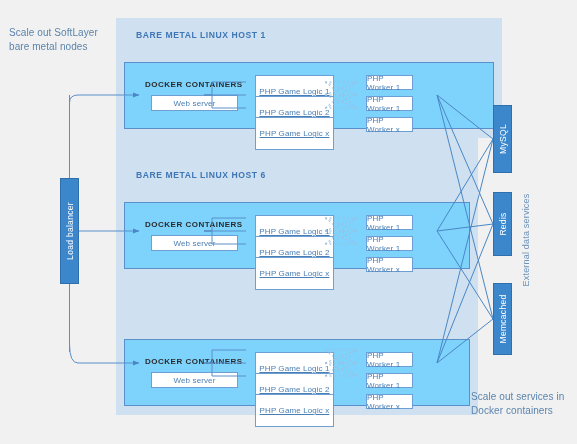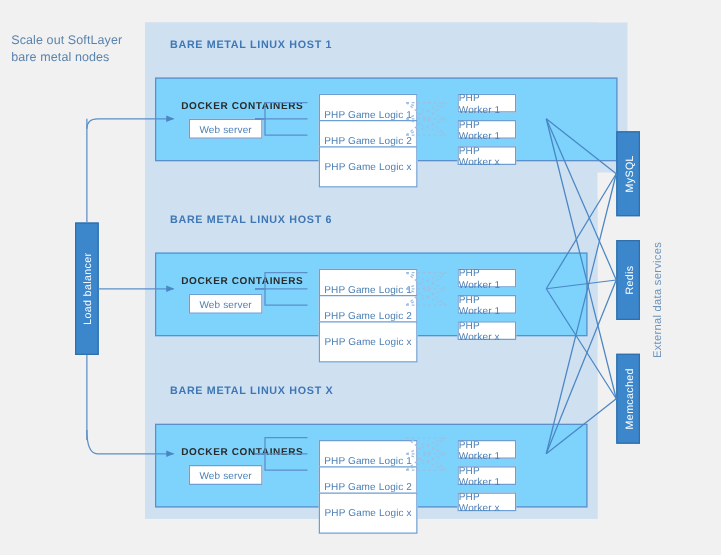--- a/index.html
+++ b/index.html
@@ -83,22 +83,22 @@
     background: #ffffff;
     border: 1px solid #6d9fd4;
     color: #4a7fb5;
     font-size: 8px;
     letter-spacing: 0.12px;
     display: flex;
     align-items: center;
     justify-content: center;
     box-sizing: border-box;
   }
-  .webserver { left: 26px; width: 59px; height: 16px; }
-  .logicbox  { left: 130px; width: 79px; height: 33px; }
+  .webserver { left: 26px; width: 87px; height: 16px; }
+  .logicbox  { left: 130px; width: 79px; height: 33px; text-decoration: underline; }
   .workerbox { left: 241px; width: 47px; height: 15px; }
 
   
   .row0 { top: 12px; }
   .row1 { top: 33px; }
   .row2 { top: 54px; }
   .webserver.row1 { top: 32px; }
 
   
   .vbar {
@@ -169,21 +169,20 @@
       <div class="nbox logicbox row0">PHP Game Logic 1</div>
       <div class="nbox logicbox row1">PHP Game Logic 2</div>
       <div class="nbox logicbox row2">PHP Game Logic x</div>
       <div class="nbox workerbox row0">PHP Worker 1</div>
       <div class="nbox workerbox row1">PHP Worker 1</div>
       <div class="nbox workerbox row2">PHP Worker x</div>
     </div>
   </div>
 
   <div class="host-block" id="host-3" style="top:295px;height:120px;">
-    <div class="host-title">BARE METAL LINUX HOST X</div>
     <div class="host-inner">
       <div class="docker-label">DOCKER CONTAINERS</div>
       <div class="nbox webserver row1">Web server</div>
       <div class="nbox logicbox row0">PHP Game Logic 1</div>
       <div class="nbox logicbox row1">PHP Game Logic 2</div>
       <div class="nbox logicbox row2">PHP Game Logic x</div>
       <div class="nbox workerbox row0">PHP Worker 1</div>
       <div class="nbox workerbox row1">PHP Worker 1</div>
       <div class="nbox workerbox row2">PHP Worker x</div>
     </div>
@@ -200,20 +199,21 @@
     <span>Redis</span>
   </div>
   <div class="vbar" id="svc-memcached">
     <span>Memcached</span>
   </div>
   <div id="external-label">
     <span>External data services</span>
   </div>
 
   <div class="caption" id="cap-scaleout-nodes">Scale out SoftLayer bare metal nodes</div>
+  <div class="caption" id="cap-scaleout-docker">Scale out services in Docker containers</div>
 
   <svg id="wires" viewBox="0 0 577 444" xmlns="http://www.w3.org/2000/svg">
     <defs>
       <marker id="arrowblue" markerWidth="7" markerHeight="7" refX="6" refY="3" orient="auto" markerUnits="userSpaceOnUse">
         <path d="M0,0.4 L6.4,3 L0,5.6 z" fill="#4a86c4"></path>
       </marker>
     </defs>
     <g stroke="#5b8fc9" fill="none" stroke-width="1">
 
       <path d="M69.5,178 L69.5,95"></path>

